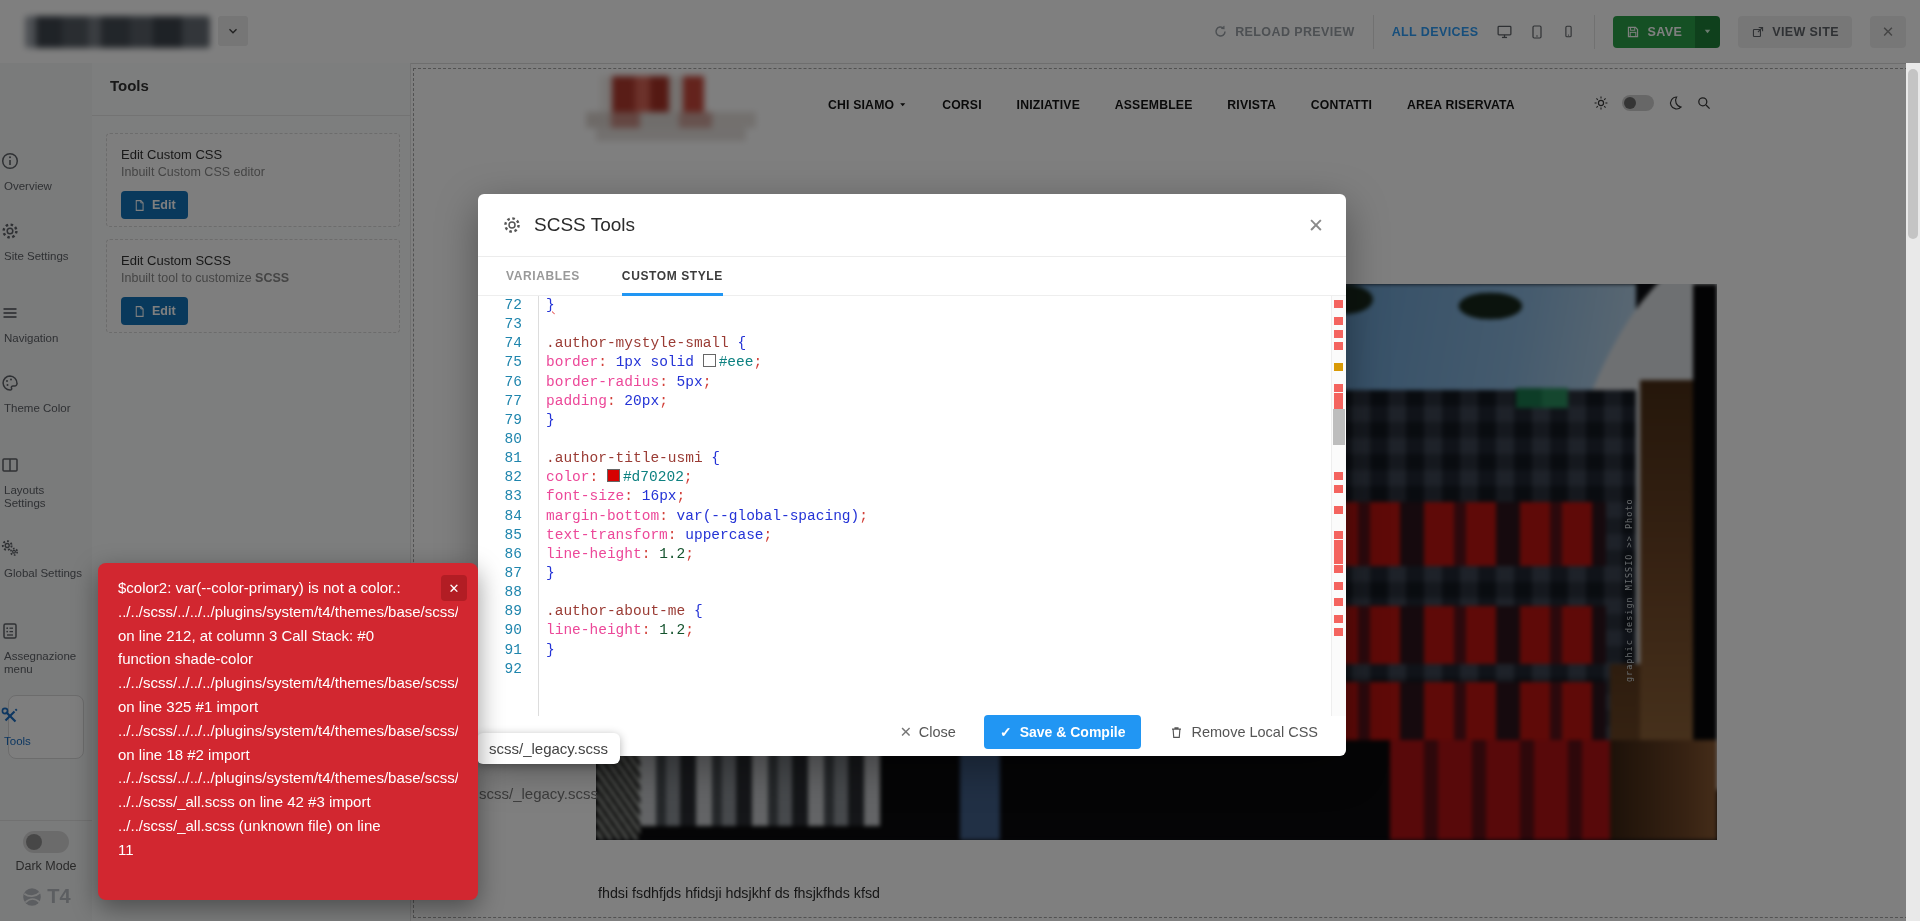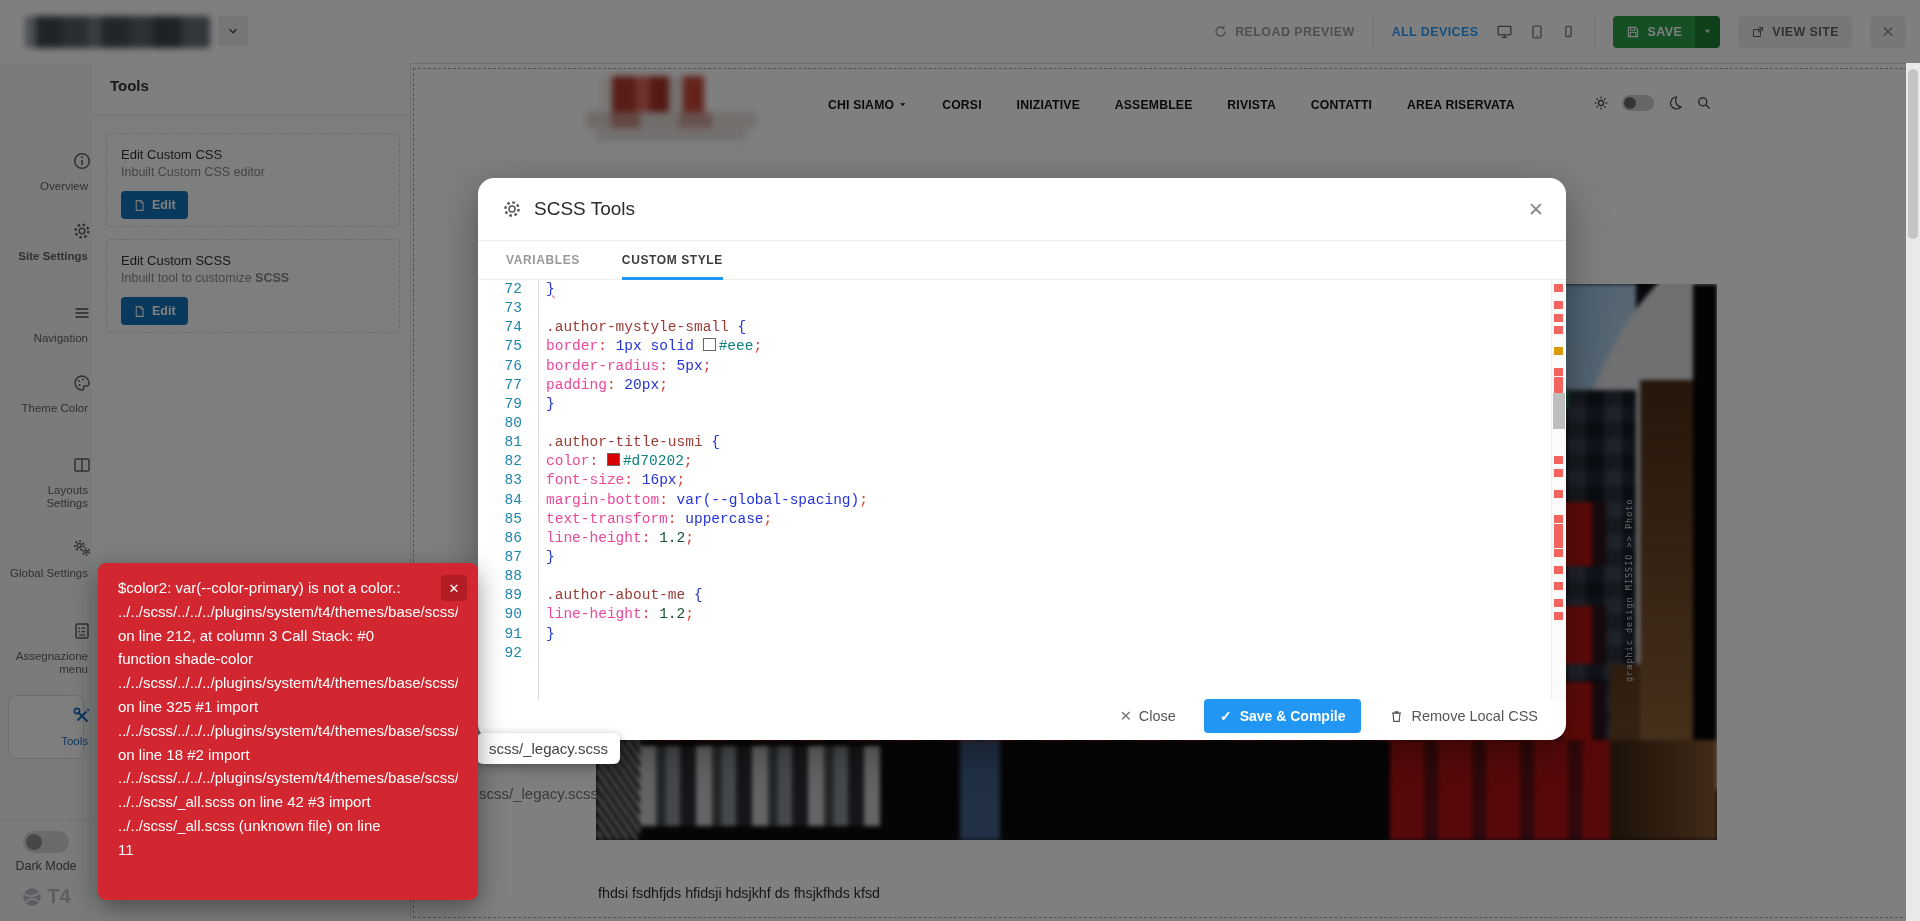--- a/index.html
+++ b/index.html
@@ -20,21 +20,21 @@
   .btn-save{display:flex;align-items:stretch;border-radius:4px;overflow:hidden;cursor:pointer}
   .btn-save .main{background:#2aa148;color:#fff;font-size:12.5px;font-weight:bold;letter-spacing:.4px;
     display:flex;align-items:center;gap:7px;padding:9px 13px}
   .btn-save .caret{background:#1f8038;display:flex;align-items:center;padding:0 7px;color:#d6f5de}
   .btn-gray{background:#efefef;color:#5f6368;font-size:12.5px;font-weight:bold;letter-spacing:.4px;
     border-radius:4px;padding:9px 13px;display:flex;align-items:center;gap:7px;cursor:pointer}
   .btn-x{background:#efefef;color:#8a8a8a;border-radius:4px;width:36px;height:32px;
     display:flex;align-items:center;justify-content:center;font-size:15px;cursor:pointer}
   
   .sidebar{left:0;top:63px;width:92px;height:858px;background:#f5f6f7;border-right:1px solid #e2e2e2}
-  .side-item{position:absolute;left:0;width:92px;text-align:right;color:#5f6368;cursor:pointer}
+  .side-item{position:absolute;left:0;width:92px;text-align:left;color:#5f6368;cursor:pointer}
   .side-item .ic{display:inline-block;height:22px;color:#5f6368}
   .side-item .lb{font-size:11.5px;color:#5f6368;line-height:13px;margin-top:3px;padding:0 4px}
   .side-item.active{color:#1b6ec2}
   .side-item.active .ic,.side-item.active .lb{color:#1b6ec2}
   .tools-box{position:absolute;left:8px;top:632px;width:74px;height:62px;background:#fdfdfd;
     border:1px solid #d9d9d9;border-radius:8px}
   .side-divider{position:absolute;left:0;top:757px;width:92px;height:1px;background:#e2e2e2}
   .dm-toggle{position:absolute;left:23px;top:768px;width:46px;height:22px;border-radius:11px;background:#d7d7d7;cursor:pointer}
   .dm-knob{position:absolute;left:3px;top:3px;width:16px;height:16px;border-radius:8px;background:#8f8f8f}
   .dm-label{position:absolute;left:0;top:796px;width:92px;text-align:center;font-size:12.5px;color:#555}
@@ -98,21 +98,21 @@
   .redband{position:absolute;left:794px;top:0;width:220px;height:100px;
     background:repeating-linear-gradient(90deg,#b01214 0 34px,#5c1016 34px 48px)}
   .brownband{position:absolute;left:1014px;top:0;width:107px;height:100px;
     background:linear-gradient(90deg,#3a2312,#6e4526 70%,#8a5a33)}
   .site-bottom-text{left:598px;top:884px;font-size:15px;color:#2f2f2f;font-weight:500;transform:scaleX(.95);transform-origin:left}
   
   .overlay{left:0;top:0;width:1920px;height:921px;background:rgba(0,0,0,.5);z-index:40}
   .bscroll{left:1906px;top:63px;width:14px;height:858px;background:#e9e9e9;z-index:45}
   .bscroll .th{position:absolute;left:2px;top:6px;width:10px;height:170px;background:#c4c4c4;border-radius:5px}
   
-  .modal{left:478px;top:178px;width:1088px;height:562px;background:#fff;border-radius:16px;z-index:50;
+  .modal{left:478px;top:194px;width:868px;height:562px;background:#fff;border-radius:6px;z-index:50;
     box-shadow:0 12px 40px rgba(0,0,0,.35)}
   .m-head{position:absolute;left:0;top:0;width:100%;height:62px;border-bottom:1px solid #ececec;
     display:flex;align-items:center}
   .m-title{font-size:19px;color:#2b2b2b;font-weight:500;margin-left:12px}
   .m-gear{margin-left:24px;color:#555;display:flex}
   .m-close{position:absolute;right:22px;top:20px;color:#8a8a8a;font-size:19px;cursor:pointer}
   .m-tabs{position:absolute;left:0;top:62px;width:100%;height:40px;border-bottom:1px solid #eee;
     display:flex;align-items:center;gap:42px;padding-left:28px;box-sizing:border-box}
   .m-tab{font-size:12px;font-weight:bold;letter-spacing:.6px;color:#999;height:40px;display:flex;
     align-items:center;cursor:pointer;position:relative}
@@ -232,21 +232,21 @@
 </div>
 
 <div class="abs sidebar">
   <div class="tools-box"></div>
   <div id="sidebar-items">
       <div class="side-item" style="top: 88px;"><span class="ic"><svg width="20" height="20" viewBox="0 0 20 20">
             <circle cx="10" cy="10" r="7.3" fill="none" stroke="currentColor" stroke-width="1.5"></circle>
             <line x1="10" y1="9" x2="10" y2="14" stroke="currentColor" stroke-width="1.6"></line>
             <circle cx="10" cy="6.3" r="1" fill="currentColor"></circle>
           </svg></span><div class="lb">Overview</div></div>
-      <div class="side-item" style="top: 158px; font-weight: bold;"><span class="ic"><svg width="20" height="20" viewBox="0 0 20 20">
+      <div class="side-item" style="top: 158px;"><span class="ic"><svg width="20" height="20" viewBox="0 0 20 20">
             <circle cx="10" cy="10" r="2.8" fill="none" stroke="currentColor" stroke-width="1.5"></circle>
             <circle cx="10" cy="10" r="6.4" fill="none" stroke="currentColor" stroke-width="2.4" stroke-dasharray="2.5 2.5"></circle>
           </svg></span><div class="lb">Site Settings</div></div>
       <div class="side-item" style="top: 240px;"><span class="ic"><svg width="20" height="20" viewBox="0 0 20 20">
             <g stroke="currentColor" stroke-width="1.7">
               <line x1="3.5" y1="6" x2="16.5" y2="6"></line>
               <line x1="3.5" y1="10" x2="16.5" y2="10"></line>
               <line x1="3.5" y1="14" x2="16.5" y2="14"></line>
             </g>
           </svg></span><div class="lb">Navigation</div></div>

